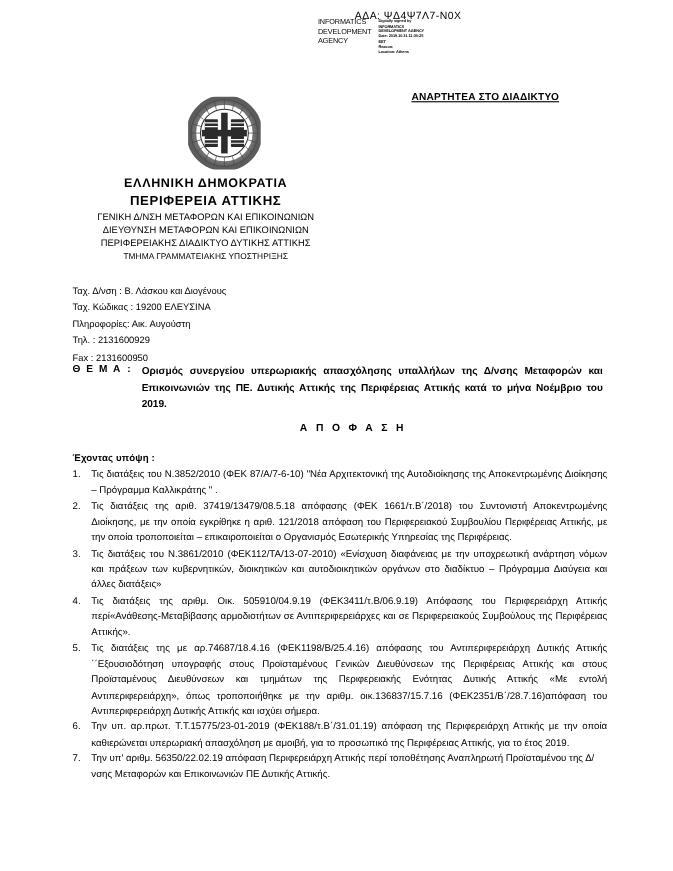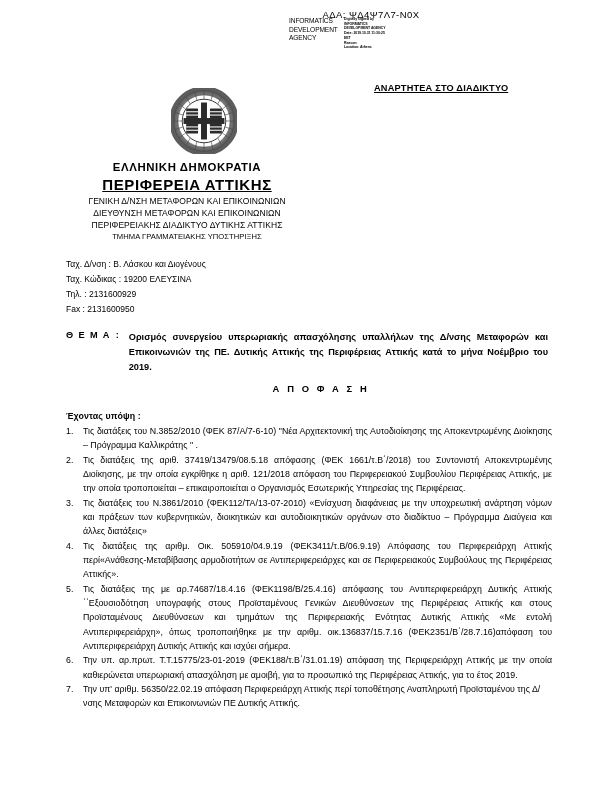--- a/index.html
+++ b/index.html
@@ -89,25 +89,24 @@
     width: 330px;
     text-align: center;
   }
   .org .l1 {
     font-size: 11.4px;
     font-weight: bold;
     letter-spacing: 0.6px;
     line-height: 1.32;
   }
   .org .l2 {
-    font-size: 15px;
+    font-size: 12px;
     font-weight: bold;
     letter-spacing: 0.6px;
     line-height: 1.32;
-    text-decoration: underline;
   }
   .org .l3 {
     font-size: 8.5px;
     line-height: 1.42;
     letter-spacing: 0.05px;
   }
   .org .l4 {
     font-size: 7.6px;
     line-height: 1.45;
     letter-spacing: 0.05px;
@@ -305,20 +304,21 @@
     <div class="l3">ΓΕΝΙΚΗ Δ/ΝΣΗ ΜΕΤΑΦΟΡΩΝ ΚΑΙ ΕΠΙΚΟΙΝΩΝΙΩΝ</div>
     <div class="l3">ΔΙΕΥΘΥΝΣΗ ΜΕΤΑΦΟΡΩΝ  ΚΑΙ ΕΠΙΚΟΙΝΩΝΙΩΝ</div>
     <div class="l3">ΠΕΡΙΦΕΡΕΙΑΚΗΣ ΔΙΑΔΙΚΤΥΟ ΔΥΤΙΚΗΣ ΑΤΤΙΚΗΣ</div>
     <div class="l4">ΤΜΗΜΑ ΓΡΑΜΜΑΤΕΙΑΚΗΣ ΥΠΟΣΤΗΡΙΞΗΣ</div>
   </div>
 
 
   <div class="contact">
     <div>Ταχ. Δ/νση  : Β. Λάσκου και Διογένους</div>
     <div>Ταχ. Κώδικας : 19200 ΕΛΕΥΣΙΝΑ</div>
+    <div>Πληροφορίες: Αικ. Αυγούστη</div>
     <div>Τηλ. : 2131600929</div>
     <div>Fax :  2131600950</div>
   </div>
 
   <div class="thema">
     <span class="thema-label">Θ Ε Μ Α</span>
     <span class="thema-colon">:</span>
     <span class="thema-text">Ορισμός συνεργείου υπερωριακής απασχόλησης υπαλλήλων της Δ/νσης Μεταφορών και Επικοινωνιών της ΠΕ. Δυτικής Αττικής της Περιφέρειας Αττικής κατά το μήνα Νοέμβριο του 2019.</span>
   </div>
 

